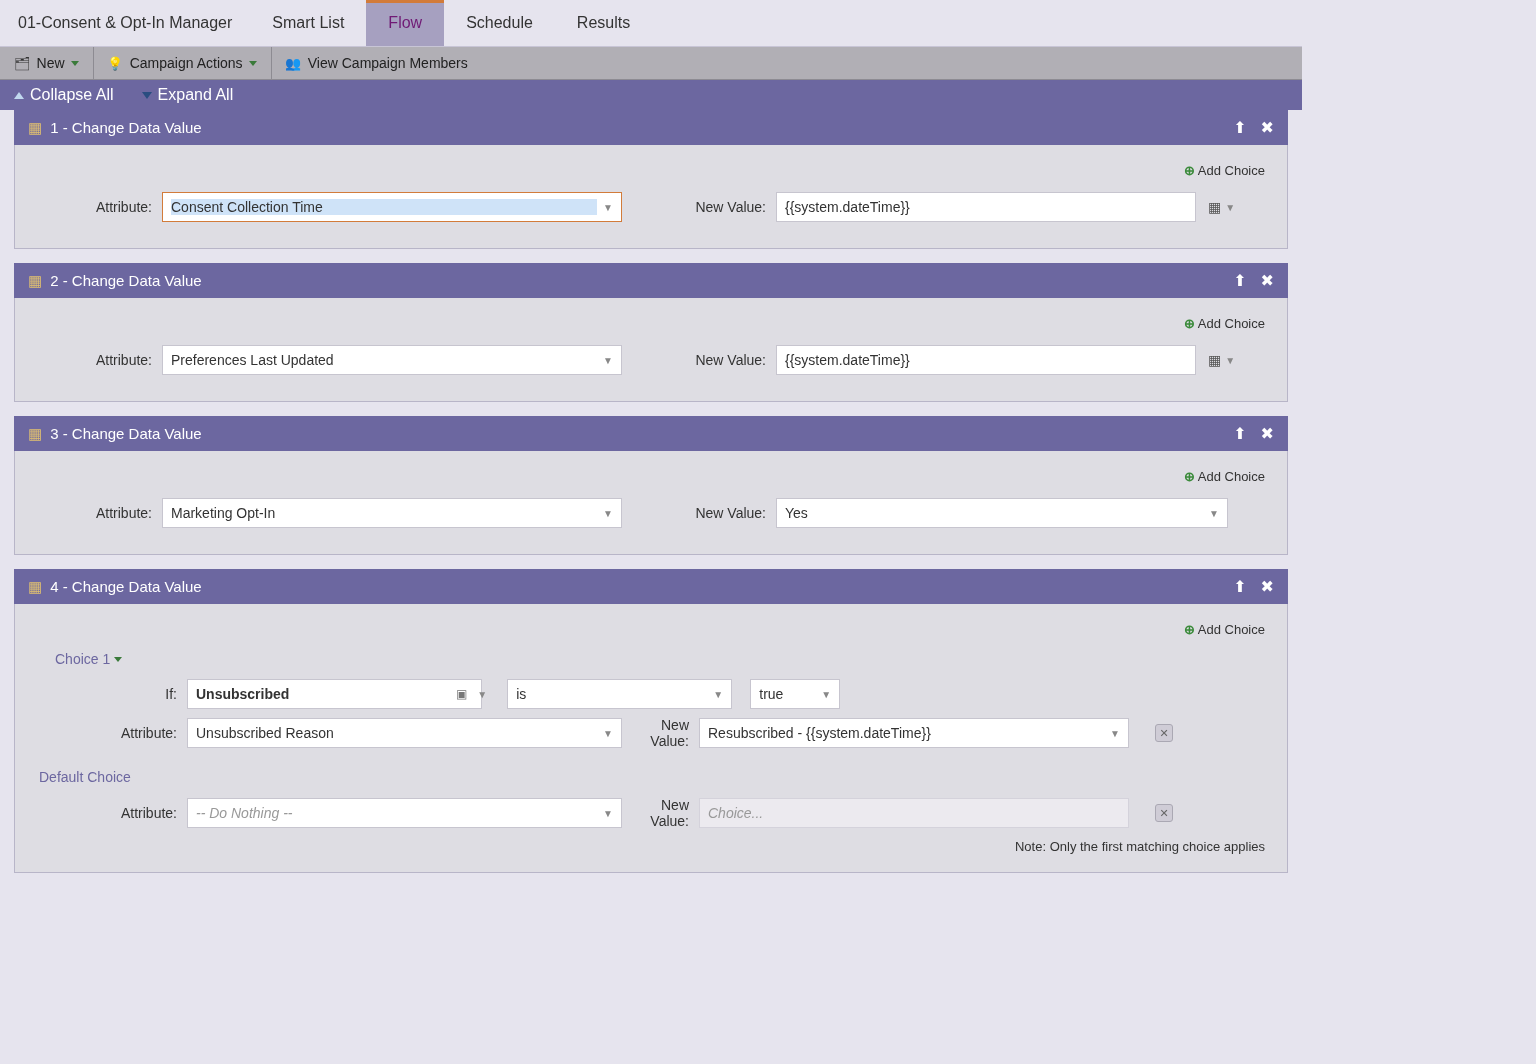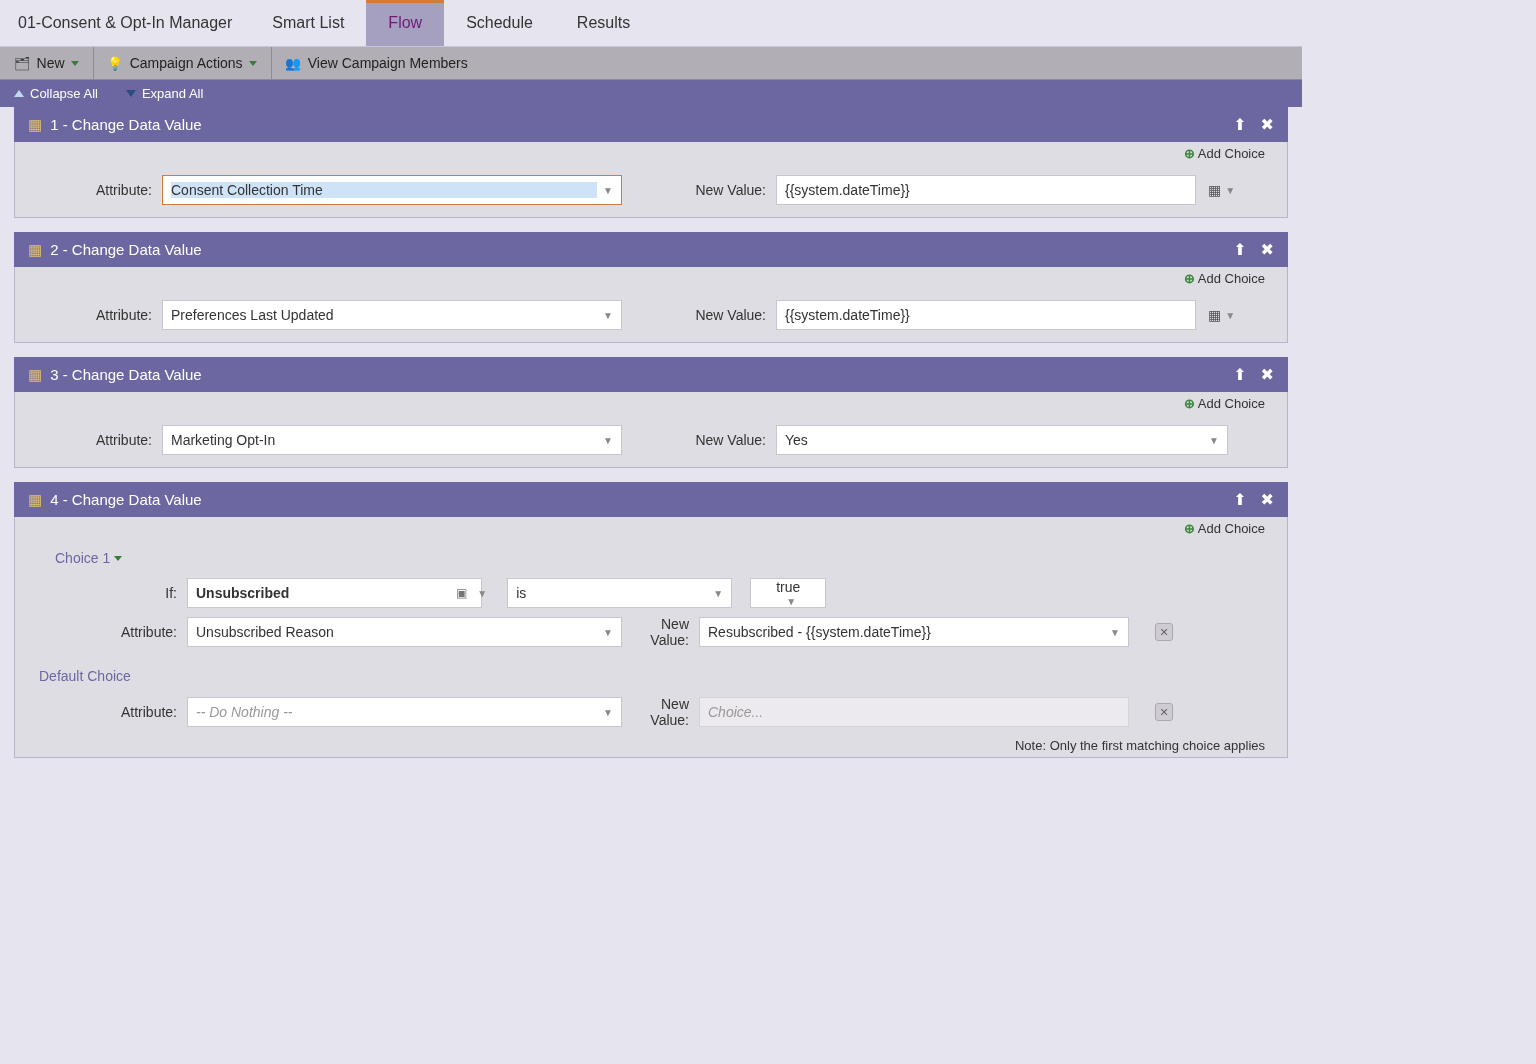--- a/index.html
+++ b/index.html
@@ -13,33 +13,33 @@
   .tabbar .tab.active { background:#a6a0c0; color:#701a75; border-top:3px solid #d27b3a; padding-top:11px; }
 
   
   .toolbar { display:flex; align-items:center; background:#b1afb5; border-bottom:1px solid #8d8b92;}
   .tool-seg { display:flex; align-items:center; padding:8px 14px; border-right:1px solid #8d8b92; cursor:pointer;}
   .tool-seg .ico { margin-right:6px; font-size:13px;}
   .tool-seg .lbl { color:#222;}
   .mini-arrow { width:0;height:0;border-left:4px solid transparent;border-right:4px solid transparent;border-top:5px solid #3a7a3a; margin-left:6px;}
 
   
-  .collapsebar{ background:#6c67a0; color:#fff; display:flex; align-items:center; padding:6px 14px; font-size:13px;}
+  .collapsebar{ background:#6c67a0; color:#fff; display:flex; align-items:center; padding:6px 14px; font-size:16px;}
   .collapsebar .item{ margin-right:28px; display:flex; align-items:center; cursor:pointer;}
   .tri-up{ width:0;height:0;border-left:5px solid transparent;border-right:5px solid transparent;border-bottom:7px solid #c1d8ef; margin-right:6px;}
   .tri-down{ width:0;height:0;border-left:5px solid transparent;border-right:5px solid transparent;border-top:7px solid #2a4d80; margin-right:6px;}
 
   
   .step { margin:0 14px 14px 14px; background:#e6e4ee;}
   .step-header{ background:#6c67a0; color:#fff; display:flex; align-items:center; justify-content:space-between; padding:8px 14px; font-size:15px;}
   .step-header .left{ display:flex; align-items:center;}
   .step-header .ico-step{ margin-right:8px; color:#e0c070;}
   .step-header .right{ display:flex; align-items:center; gap:14px;}
   .step-header .close-ic, .step-header .up-ic{ color:#fff; font-size:16px; cursor:pointer;}
-  .step-body{ background:#dedde3; padding:4px 22px; border-left:1px solid #b8b5c8;border-right:1px solid #b8b5c8;border-bottom:1px solid #b8b5c8;}
+  .step-body{ background:#dedde3; padding:18px 22px; border-left:1px solid #b8b5c8;border-right:1px solid #b8b5c8;border-bottom:1px solid #b8b5c8;}
   .add-choice{ text-align:right; color:#333; font-size:13px; margin-bottom:14px;}
   .add-choice .ic{ color:#3a8a3a; margin-right:3px;font-weight:bold;}
   .row{ display:flex; align-items:center; margin-bottom:8px;}
   .lbl-col{ width:125px; text-align:right; padding-right:10px; color:#333;}
   .combo{ display:flex; align-items:center; background:#fff; border:1px solid #c7c5cf; height:30px; padding:0 8px;}
   .combo.active{ border:1px solid #d27b3a;}
   .combo .val{ flex:1; color:#333;}
   .combo .val.ph{ color:#999; font-style:italic;}
   .combo .caret{ color:#888; font-size:10px; margin-left:6px;}
   .combo.sel-highlight .val{ background:#cfe3f8; }
@@ -53,21 +53,21 @@
 
   .remove-btn{ margin-left:26px; width:18px;height:18px; background:#cfccd6; border:1px solid #aaa8b3; display:flex;align-items:center;justify-content:center; color:#666; font-size:11px; border-radius:3px;}
 
   .choice-label{ color:#6c67a0; font-size:14px; margin:4px 0 12px 18px; display:flex; align-items:center;}
   .choice-label .mini-arrow{ border-top-color:#3a7a3a; margin-left:4px;}
   .default-label{ color:#6c67a0; font-size:14px; margin:20px 0 12px 2px;}
 
   .if-combo{ width:295px;font-weight:bold;}
   .keyhole-ic{ margin-left:-26px; margin-right:10px; color:#777; font-size:12px;}
   .op-combo{ width:225px; margin-left:20px;}
-  .bool-combo{ width:76px; margin-left:18px;flex-direction:column;}
+  .bool-combo{ width:90px; margin-left:18px;}
   .note{ text-align:right; font-size:13px; color:#333; margin-top:10px;}
 
   .if-lbl-col{ width:150px; text-align:right; padding-right:10px;}
   .attr4-lbl-col{ width:150px; text-align:right; padding-right:10px;}
   .attr4-combo{ width:435px;}
   .nv4-lbl{ width:77px; text-align:right; padding-right:10px;}
   .nv4-combo{ width:430px;gap:19px;}
 </style>
 </head>
 <body>

